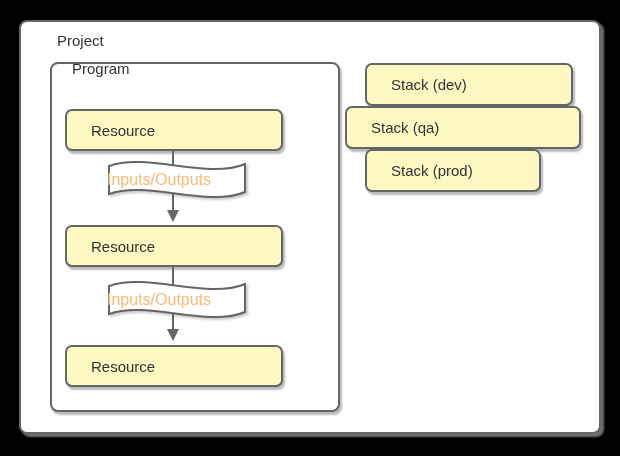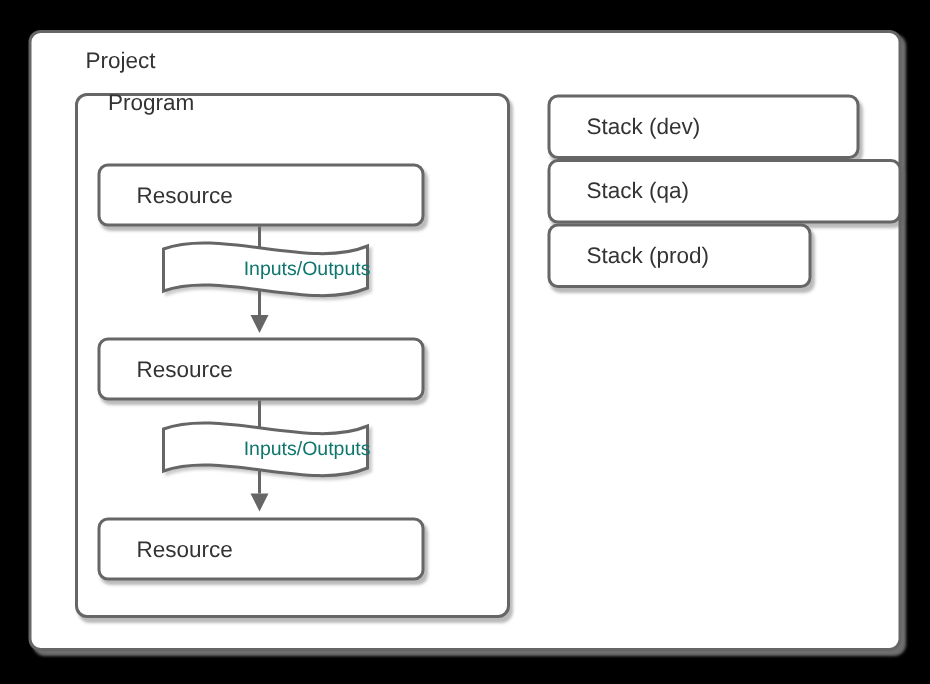--- a/index.html
+++ b/index.html
@@ -23,21 +23,21 @@
   .shadow-inner { box-shadow: 2px 3px 2px rgba(102,102,102,0.45); }
   .container-label {
     position: absolute;
     font-size: 15px;
     line-height: 18px;
     color: #333333;
     white-space: nowrap;
   }
   .node {
     position: absolute;
-    background: #ffffff;
+    background: #fef9c3;
     border: 2px solid #666666;
     border-radius: 7px;
     box-sizing: border-box;
     box-shadow: 2px 3px 2px rgba(102,102,102,0.45);
     display: flex;
     align-items: center;
     padding-left: 24px;
     font-size: 15px;
     color: #333333;
     white-space: nowrap;
@@ -59,23 +59,23 @@
     position: absolute;
     width: 140px;
     height: 48px;
   }
   .tape-wrap svg { filter: drop-shadow(2px 2px 1px rgba(102,102,102,0.35)); }
   .tape-label {
     position: absolute;
     left: 0;
     right: 0;
     top: 15px;
-    text-align: right;
-    font-size: 13px;
-    color: #0f766e;
+    text-align: left;
+    font-size: 16px;
+    color: #fdba74;
     white-space: nowrap;
   }
 </style>
 </head>
 <body>
 
 <div class="canvas">
 
   <div class="panel shadow-outer" style="left:19px; top:20px; width:582px; height:414px;"></div>
   <div class="container-label" style="left:57px; top:32px;">Project</div>
@@ -107,20 +107,20 @@
   <div class="node" style="left:65px; top:225px; width:218px; height:42px;">
     <span>Resource</span>
   </div>
   <div class="node" style="left:65px; top:345px; width:218px; height:42px;">
     <span>Resource</span>
   </div>
 
   <div class="node" style="left:365px; top:63px; width:208px; height:43px;">
     <span>Stack (dev)</span>
   </div>
-  <div class="node" style="left:365px; top:106px; width:236px; height:43px;text-align:center;">
+  <div class="node" style="left:345px; top:106px; width:236px; height:43px;text-align:center;">
     <span>Stack (qa)</span>
   </div>
   <div class="node" style="left:365px; top:149px; width:176px; height:43px;">
     <span>Stack (prod)</span>
   </div>
 
 </div>
 
 </body></html>

